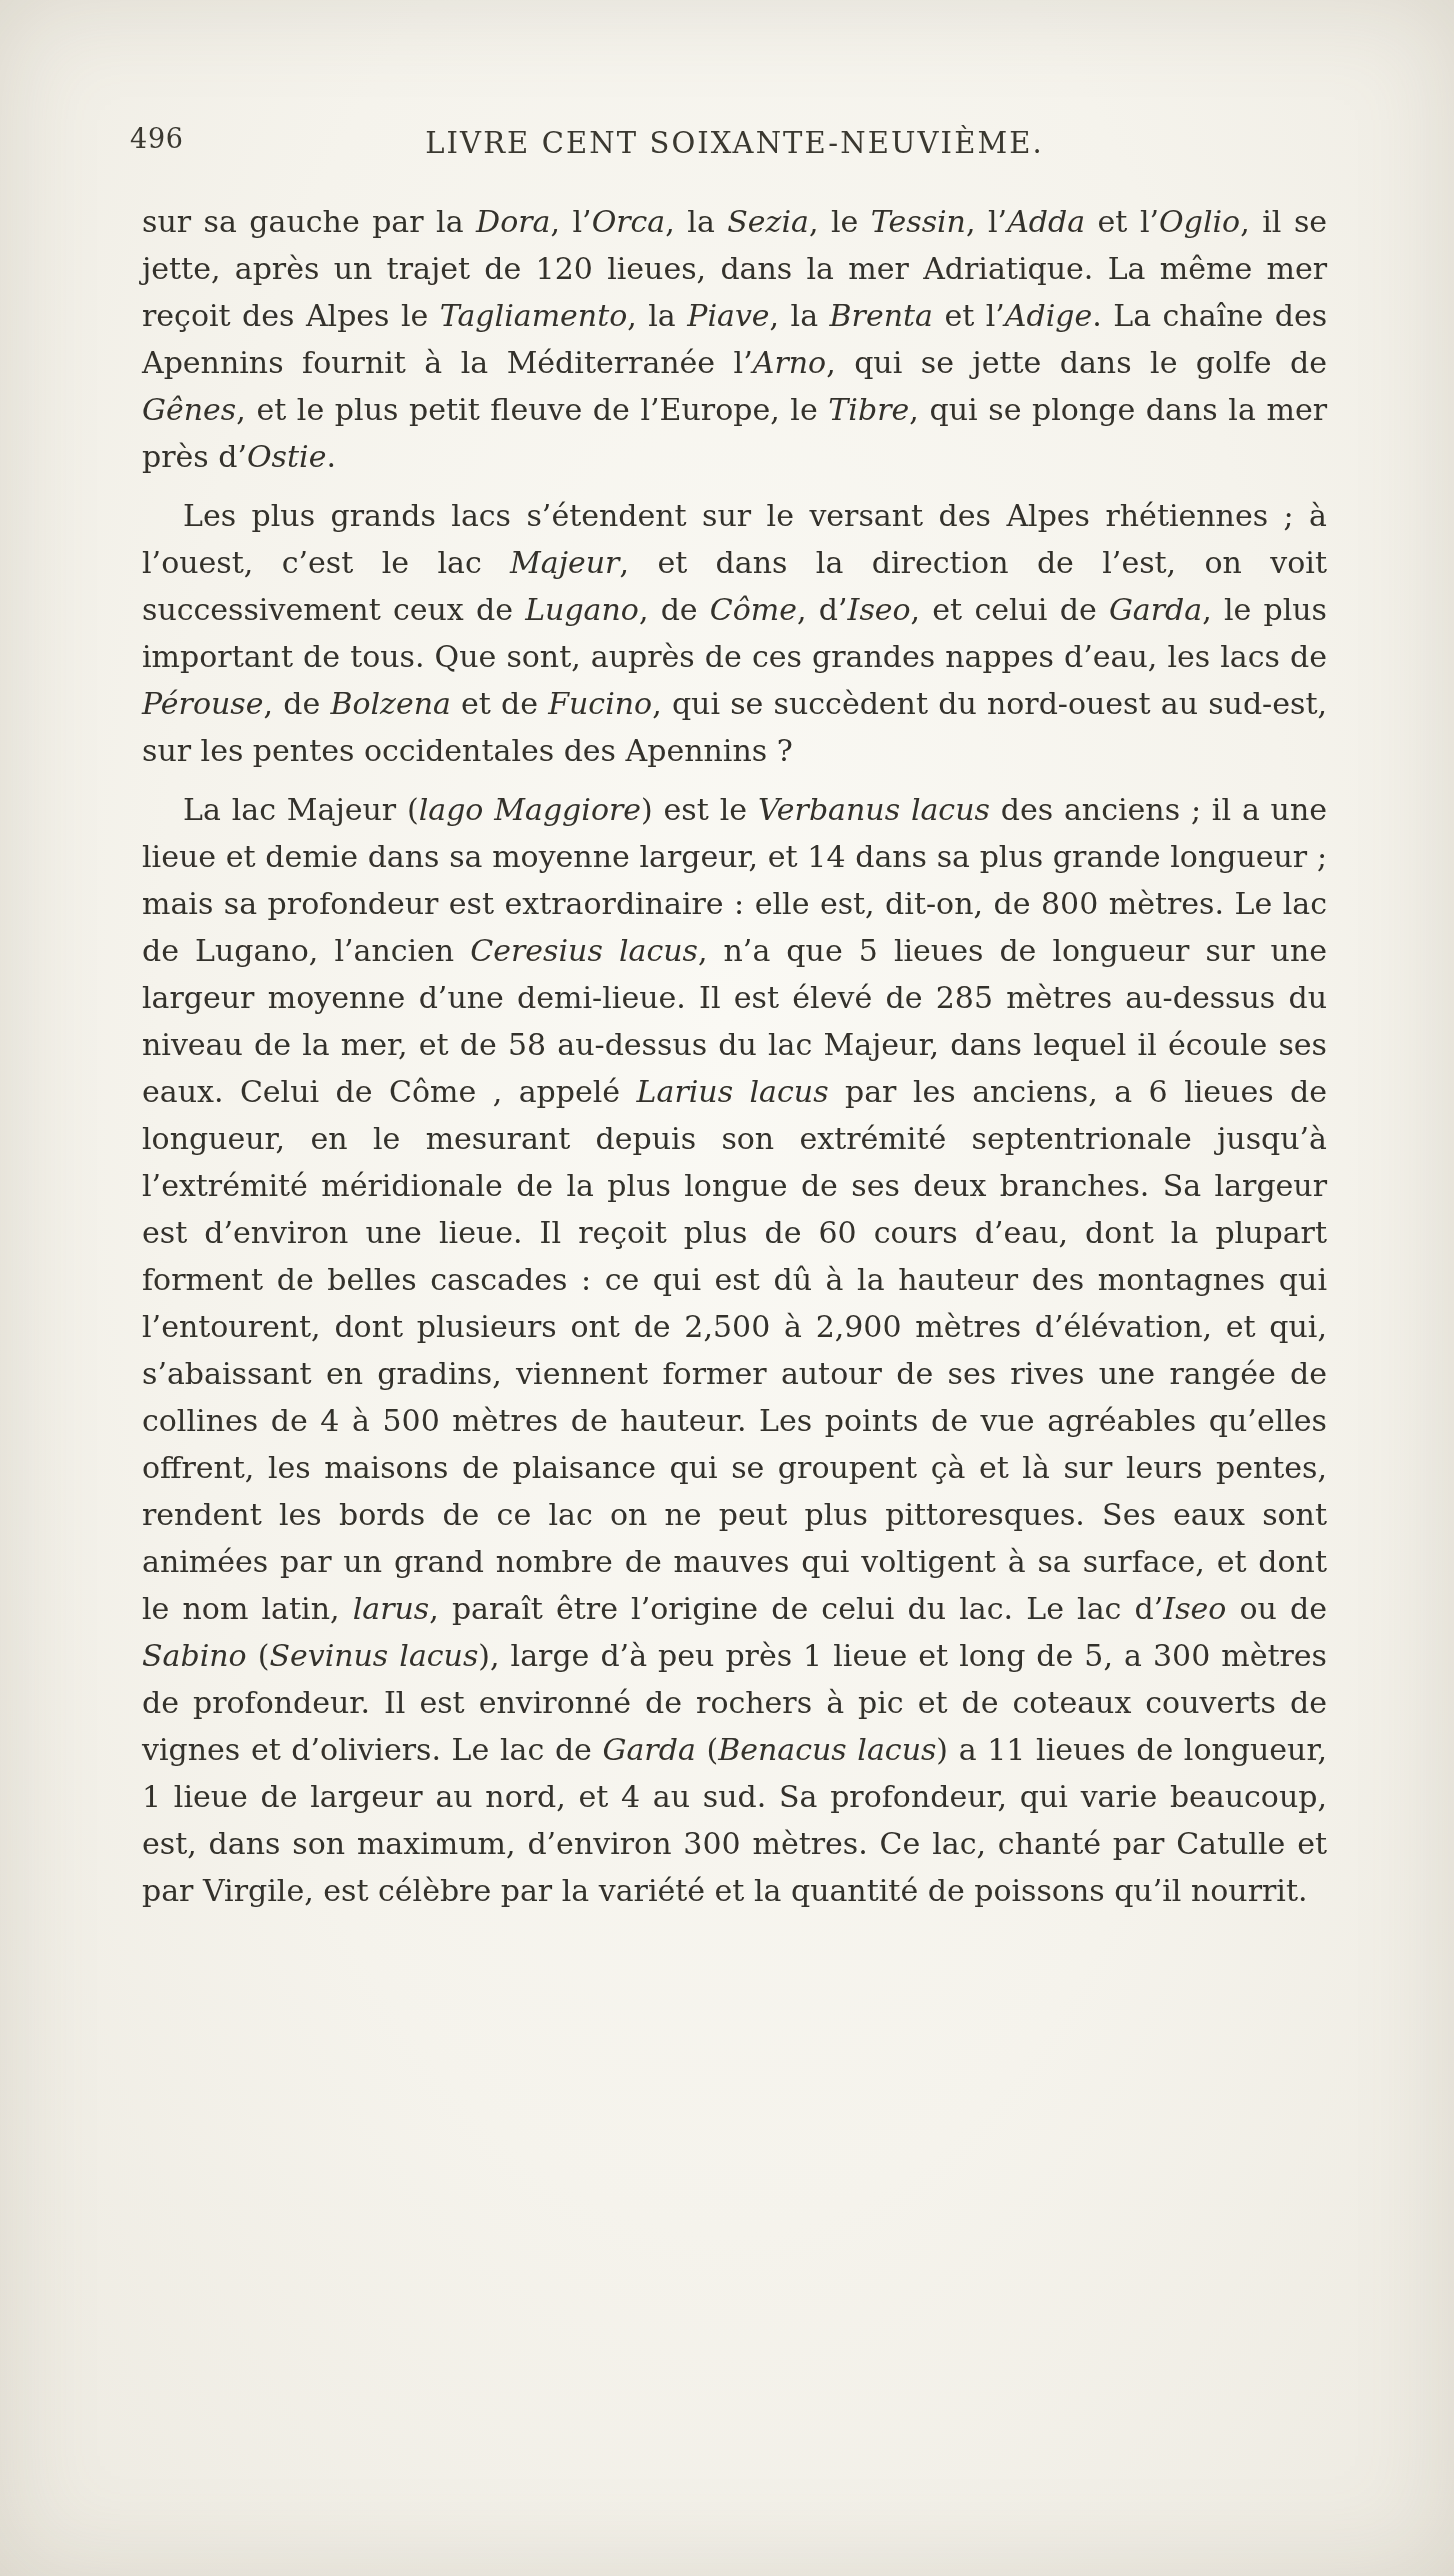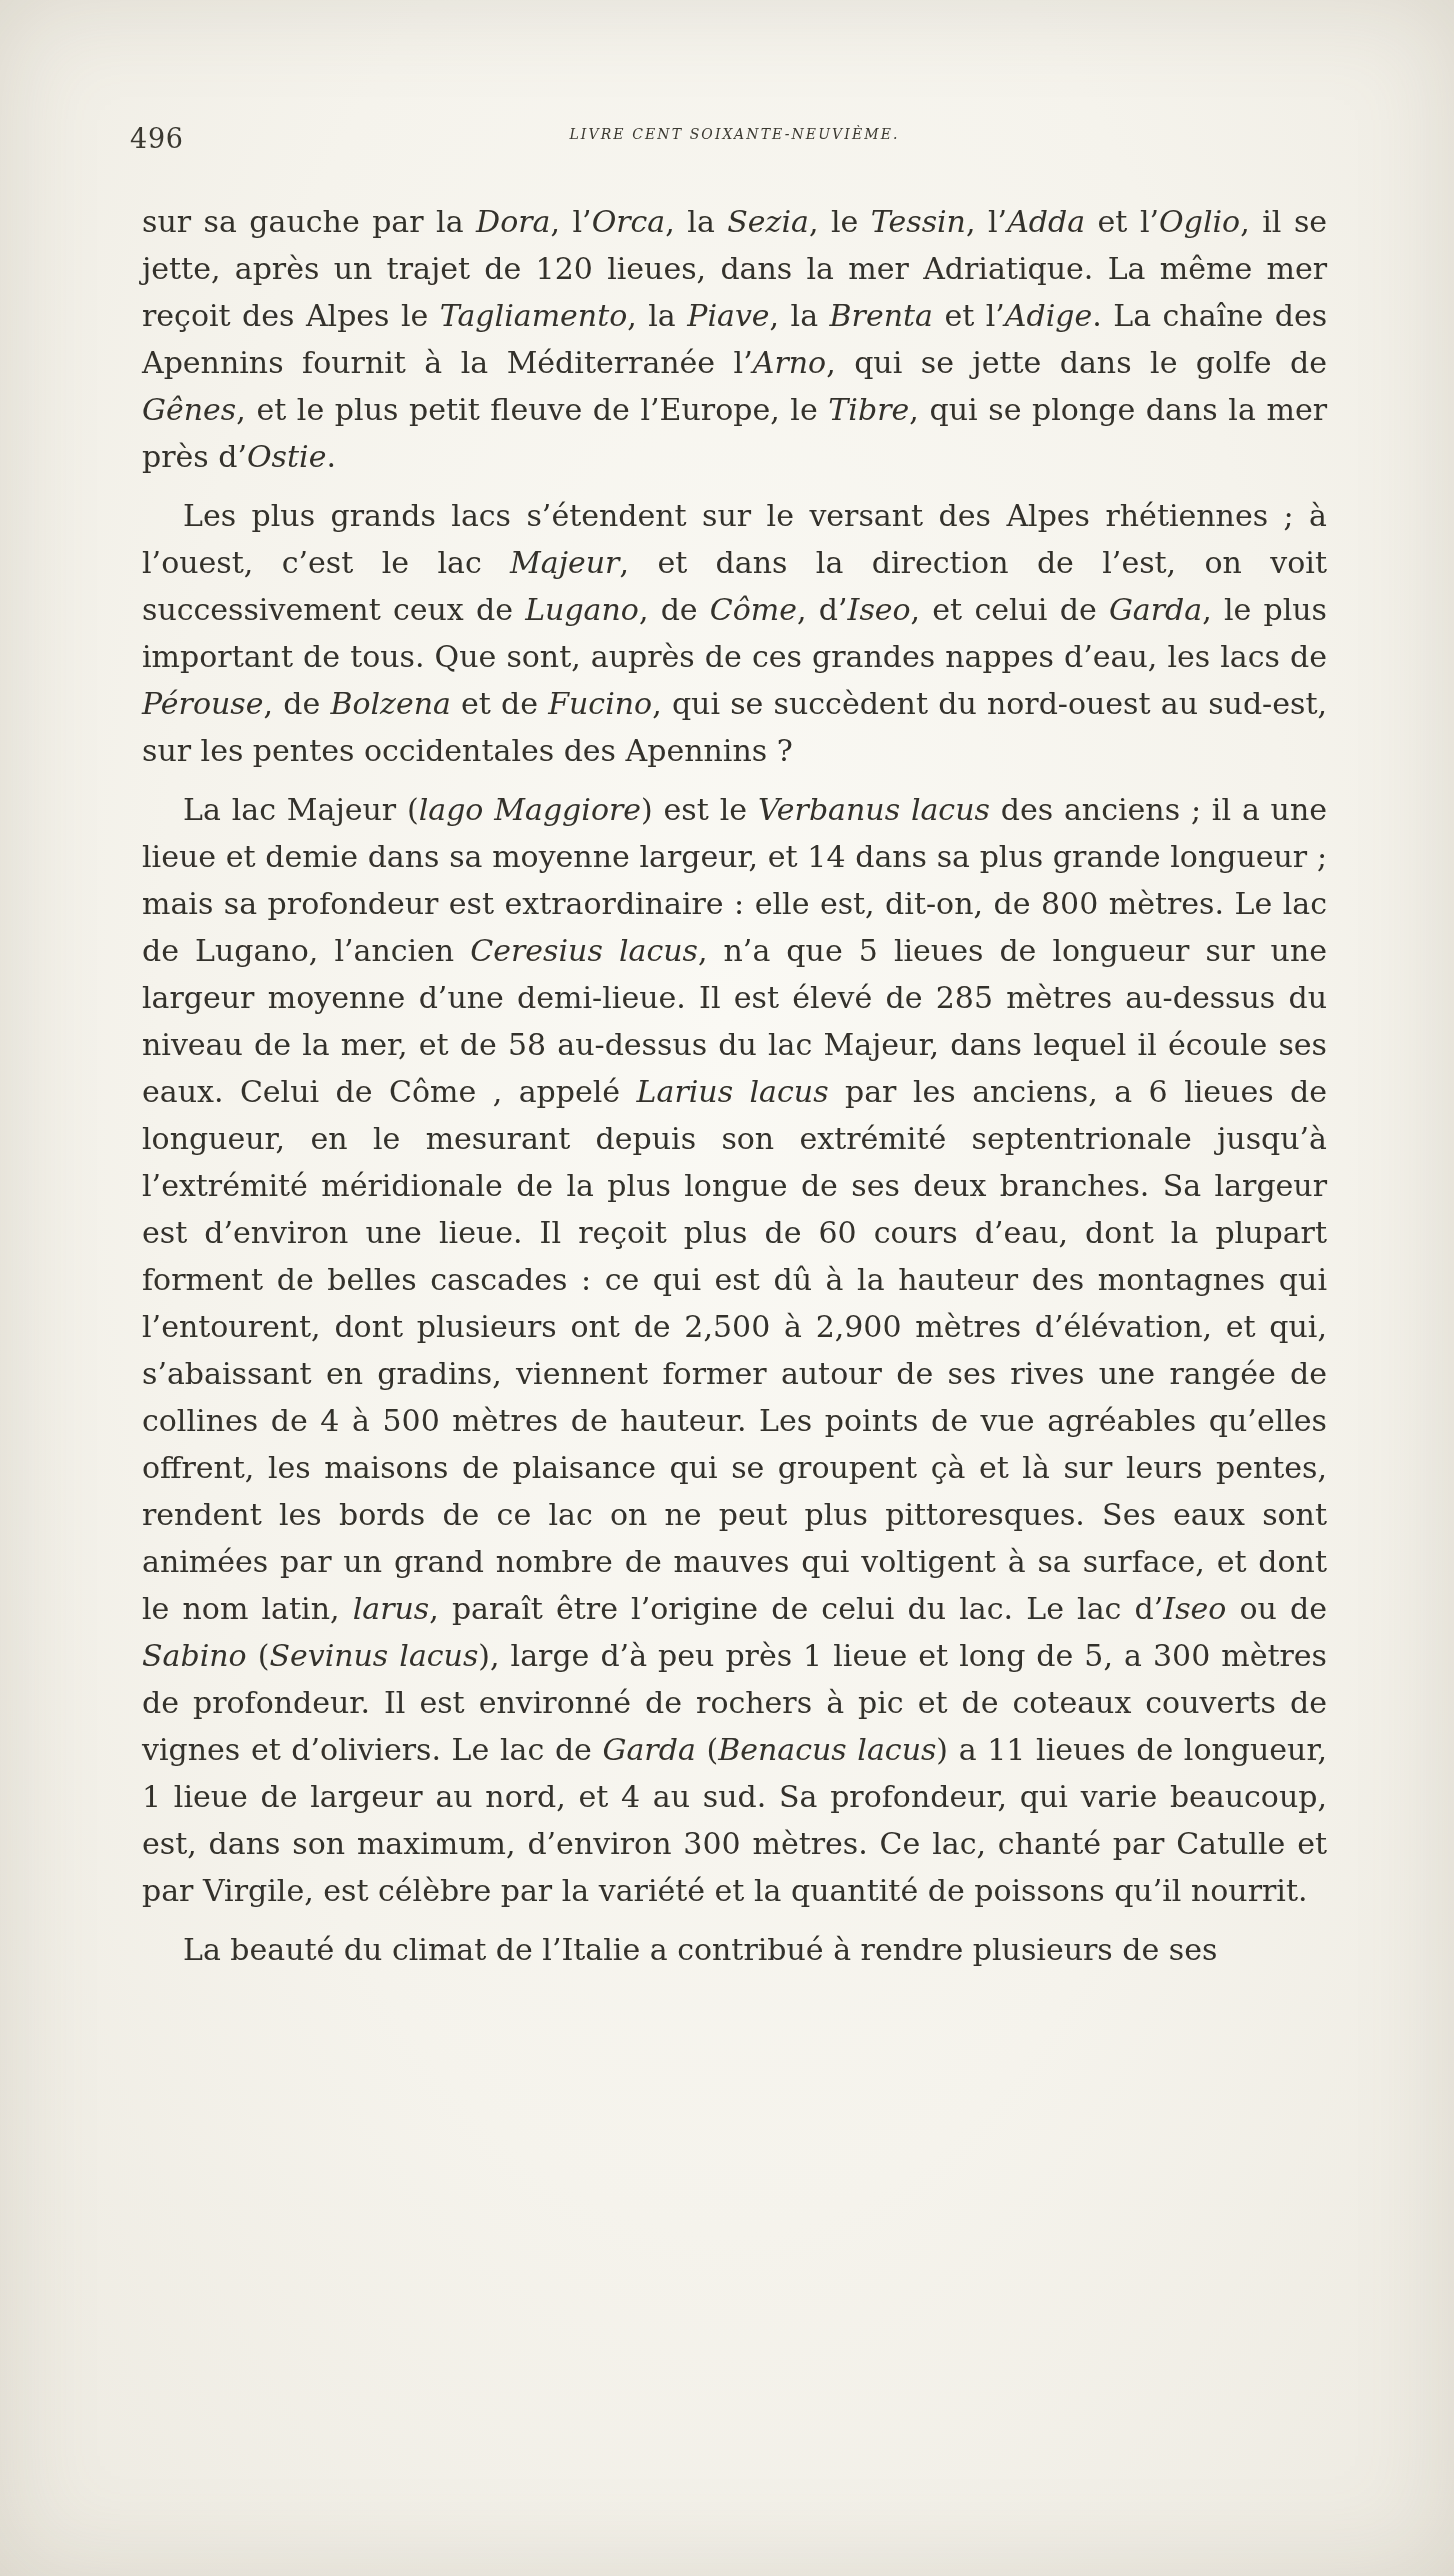--- a/index.html
+++ b/index.html
@@ -33,25 +33,24 @@
     position: absolute;
     left: 0;
     top: 2.8px;
     font-size: 27px;
     letter-spacing: 0.7px;
     color: #3a3830;
   }
   .running-title {
     display: block;
     text-align: center;
-    font-size: 14px;
+    font-size: 29px;
     letter-spacing: 2.1px;
     padding-top: 5.7px;
     color: #3a3830;
-    font-style: italic;
   }
   .page-body {
     position: absolute;
     top: 186px;
     left: 130px;
     width: 1209px;
     font-size: 30px;
     line-height: 47px;
     text-align: justify;
     color: #33312b;
@@ -71,16 +70,15 @@
 
 <div class="page">
   <div class="page-header">
     <span class="page-number">496</span>
     <span class="running-title">LIVRE CENT SOIXANTE-NEUVIÈME.</span>
   </div>
   <div class="page-body">
       <p><span>sur sa gauche par la </span><span class="it">Dora</span><span>, l’</span><span class="it">Orca</span><span>, la </span><span class="it">Sezia</span><span>, le </span><span class="it">Tessin</span><span>, l’</span><span class="it">Adda</span><span> et l’</span><span class="it">Oglio</span><span>, il se jette, après un trajet de 120 lieues, dans la mer Adriatique. La même mer reçoit des Alpes le </span><span class="it">Tagliamento</span><span>, la </span><span class="it">Piave</span><span>, la </span><span class="it">Brenta</span><span> et l’</span><span class="it">Adige</span><span>. La chaîne des Apennins fournit à la Méditerranée l’</span><span class="it">Arno</span><span>, qui se jette dans le golfe de </span><span class="it">Gênes</span><span>, et le plus petit fleuve de l’Europe, le </span><span class="it">Tibre</span><span>, qui se plonge dans la mer près d’</span><span class="it">Ostie</span><span>.</span></p>
       <p class="indent"><span>Les plus grands lacs s’étendent sur le versant des Alpes rhétiennes ; à l’ouest, c’est le lac </span><span class="it">Majeur</span><span>, et dans la direction de l’est, on voit successivement ceux de </span><span class="it">Lugano</span><span>, de </span><span class="it">Côme</span><span>, d’</span><span class="it">Iseo</span><span>, et celui de </span><span class="it">Garda</span><span>, le plus important de tous. Que sont, auprès de ces grandes nappes d’eau, les lacs de </span><span class="it">Pérouse</span><span>, de </span><span class="it">Bolzena</span><span> et de </span><span class="it">Fucino</span><span>, qui se succèdent du nord-ouest au sud-est, sur les pentes occidentales des Apennins ?</span></p>
       <p class="indent"><span>La lac Majeur (</span><span class="it">lago Maggiore</span><span>) est le </span><span class="it">Verbanus lacus</span><span> des anciens ; il a une lieue et demie dans sa moyenne largeur, et 14 dans sa plus grande longueur ; mais sa profondeur est extraordinaire : elle est, dit-on, de 800 mètres. Le lac de Lugano, l’ancien </span><span class="it">Ceresius lacus</span><span>, n’a que 5 lieues de longueur sur une largeur moyenne d’une demi-lieue. Il est élevé de 285 mètres au-dessus du niveau de la mer, et de 58 au-dessus du lac Majeur, dans lequel il écoule ses eaux. Celui de Côme , appelé </span><span class="it">Larius lacus</span><span> par les anciens, a 6 lieues de longueur, en le mesurant depuis son extrémité septentrionale jusqu’à l’extrémité méridionale de la plus longue de ses deux branches. Sa largeur est d’environ une lieue. Il reçoit plus de 60 cours d’eau, dont la plupart forment de belles cascades : ce qui est dû à la hauteur des montagnes qui l’entourent, dont plusieurs ont de 2,500 à 2,900 mètres d’élévation, et qui, s’abaissant en gradins, viennent former autour de ses rives une rangée de collines de 4 à 500 mètres de hauteur. Les points de vue agréables qu’elles offrent, les maisons de plaisance qui se groupent çà et là sur leurs pentes, rendent les bords de ce lac on ne peut plus pittoresques. Ses eaux sont animées par un grand nombre de mauves qui voltigent à sa surface, et dont le nom latin, </span><span class="it">larus</span><span>, paraît être l’origine de celui du lac. Le lac d’</span><span class="it">Iseo</span><span> ou de </span><span class="it">Sabino</span><span> (</span><span class="it">Sevinus lacus</span><span>), large d’à peu près 1 lieue et long de 5, a 300 mètres de profondeur. Il est environné de rochers à pic et de coteaux couverts de vignes et d’oliviers. Le lac de </span><span class="it">Garda</span><span> (</span><span class="it">Benacus lacus</span><span>) a 11 lieues de longueur, 1 lieue de largeur au nord, et 4 au sud. Sa profondeur, qui varie beaucoup, est, dans son maximum, d’environ 300 mètres. Ce lac, chanté par Catulle et par Virgile, est célèbre par la variété et la quantité de poissons qu’il nourrit.</span></p>
-      <p class="indent"><span>La beauté du climat de l’Italie a contribué à rendre plusieurs de ses</span></p>
     </div>
 </div>
 
 
 </body></html>

